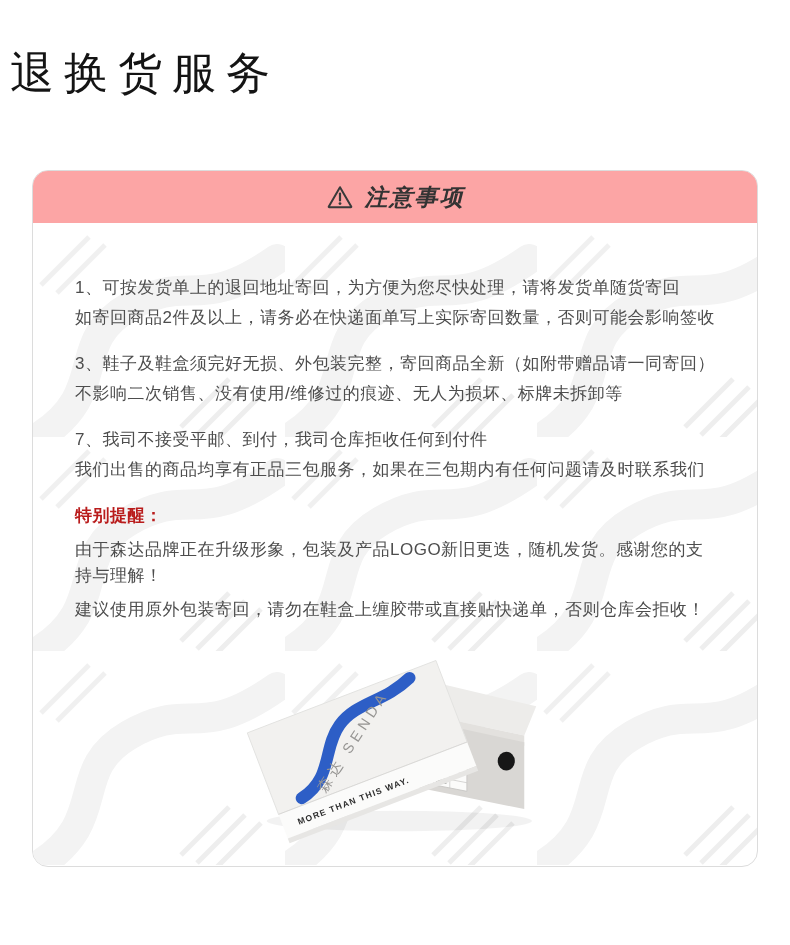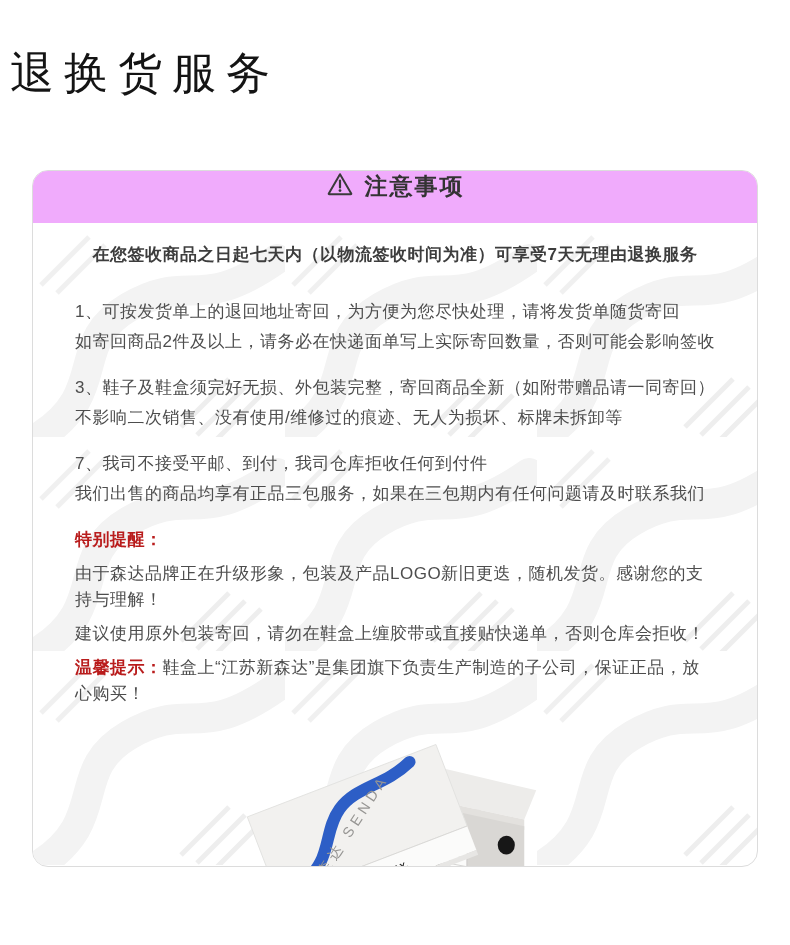--- a/index.html
+++ b/index.html
@@ -12,22 +12,22 @@
     margin:0;padding-top:44px;height:60px;
     text-align:left;font-size:44px;font-weight:500;color:#141414;
     letter-spacing:10px;text-indent:10px;white-space:nowrap;
   }
   .card{
     position:relative;width:726px;height:697px;margin:66px auto 0;
     border:1px solid #dcdcdc;border-radius:16px;overflow:hidden;
     box-sizing:border-box;background:#ffffff;
   }
   .card-header{
-    height:52px;background:#f0abfc;
-    display:flex;align-items:flex-start;justify-content:center;gap:11px;
+    height:52px;background:#fca5a5;
+    display:flex;align-items:center;justify-content:center;gap:11px;font-style:italic;
   }
   .card-header .warn-icon{display:flex;align-items:center;}
   .card-title{font-size:23px;font-weight:600;color:#333333;letter-spacing:2px;}
   .card-body{position:relative;height:643px;}
   .pattern-svg{position:absolute;left:0;top:0;width:100%;height:100%;}
   .content{position:relative;padding:20px 42px 0;}
   .intro{
     margin:0;text-align:center;font-size:17px;font-weight:bold;
     color:#3d3d3d;line-height:24px;letter-spacing:.5px;
   }
@@ -73,42 +73,40 @@
               <line x1="8" y1="62" x2="56" y2="14"></line>
               <line x1="24" y1="70" x2="72" y2="22"></line>
             </g>
           </pattern>
         </defs>
         <rect width="100%" height="100%" fill="url(#bgpat)"></rect>
       </svg>
 
       <div class="content">
 
-        <p class="intro">在您签收商品之日起七天内（以物流签收时间为准）可享受7天无理由退换服务</p>
 
         <p class="point">
           <span>1、可按发货单上的退回地址寄回，为方便为您尽快处理，请将发货单随货寄回</span><br>
           <span>如寄回商品2件及以上，请务必在快递面单写上实际寄回数量，否则可能会影响签收</span>
         </p>
 
         <p class="point tight">
           <span>3、鞋子及鞋盒须完好无损、外包装完整，寄回商品全新（如附带赠品请一同寄回）</span><br>
           <span>不影响二次销售、没有使用/维修过的痕迹、无人为损坏、标牌未拆卸等</span>
         </p>
 
         <p class="point tight">
           <span>7、我司不接受平邮、到付，我司仓库拒收任何到付件</span><br>
           <span>我们出售的商品均享有正品三包服务，如果在三包期内有任何问题请及时联系我们</span>
         </p>
 
         <div class="special">
           <p class="bold">特别提醒：</p>
           <p>由于森达品牌正在升级形象，包装及产品LOGO新旧更迭，随机发货。感谢您的支持与理解！</p>
           <p>建议使用原外包装寄回，请勿在鞋盒上缠胶带或直接贴快递单，否则仓库会拒收！</p>
-          <p><strong>温馨提示：</strong><span>鞋盒上“江苏新森达”是集团旗下负责生产制造的子公司，保证正品，放心购买！</span></p>
         </div>
 
         <div class="figure">
           <svg width="350" height="214" viewBox="0 0 360 250" aria-hidden="true">
             <ellipse cx="185" cy="222" rx="155" ry="12" fill="#000000" opacity="0.05"></ellipse>
 
             <g>
               <polygon points="205,55 345,88 331,122 191,92" fill="#edecea"></polygon>
               <polygon points="191,92 331,122 331,134 191,104" fill="#e3e1de"></polygon>
               <polygon points="192,100 331,130 331,208 192,180" fill="#d9d7d4"></polygon>

